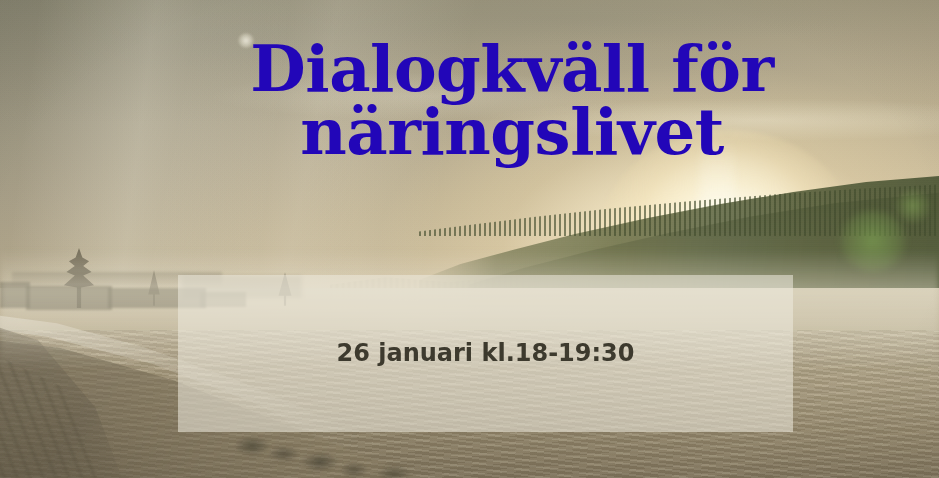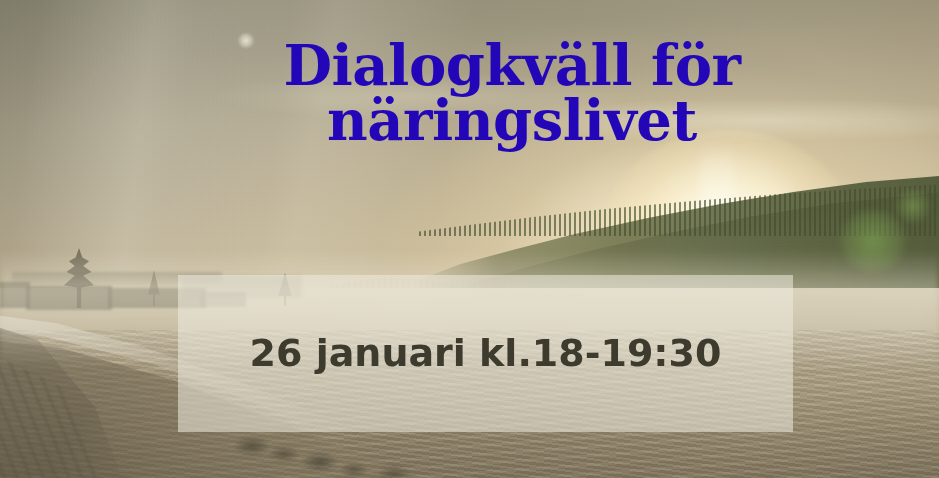--- a/index.html
+++ b/index.html
@@ -357,21 +357,21 @@
   }
 
   
   .headline {
     position: absolute;
     left: 112px; top: 38px;
     width: 800px;
     text-align: center;
     font-family: "DejaVu Serif", "Liberation Serif", serif;
     font-weight: 700;
-    font-size: 56px;
+    font-size: 64px;
     line-height: 0.98;
     color: #2206b8;
     letter-spacing: -0.5px;
     white-space: nowrap;
   }
   .headline .l1 { display: block; }
   .headline .l2 { display: block; }
 
   
   .info-panel {
@@ -381,21 +381,21 @@
     background: rgba(238,234,222,0.56);
     display: flex;
     flex-direction: column;
     align-items: center;
     justify-content: center;
     gap: 6px;
   }
   .info-line {
     font-family: "DejaVu Sans", "Liberation Sans", sans-serif;
     font-weight: 700;
-    font-size: 38px;
+    font-size: 24px;
     line-height: 1.12;
     color: #3d3a2e;
     white-space: nowrap;
   }
 </style>
 </head>
 <body>
 
 <div id="poster">
 

